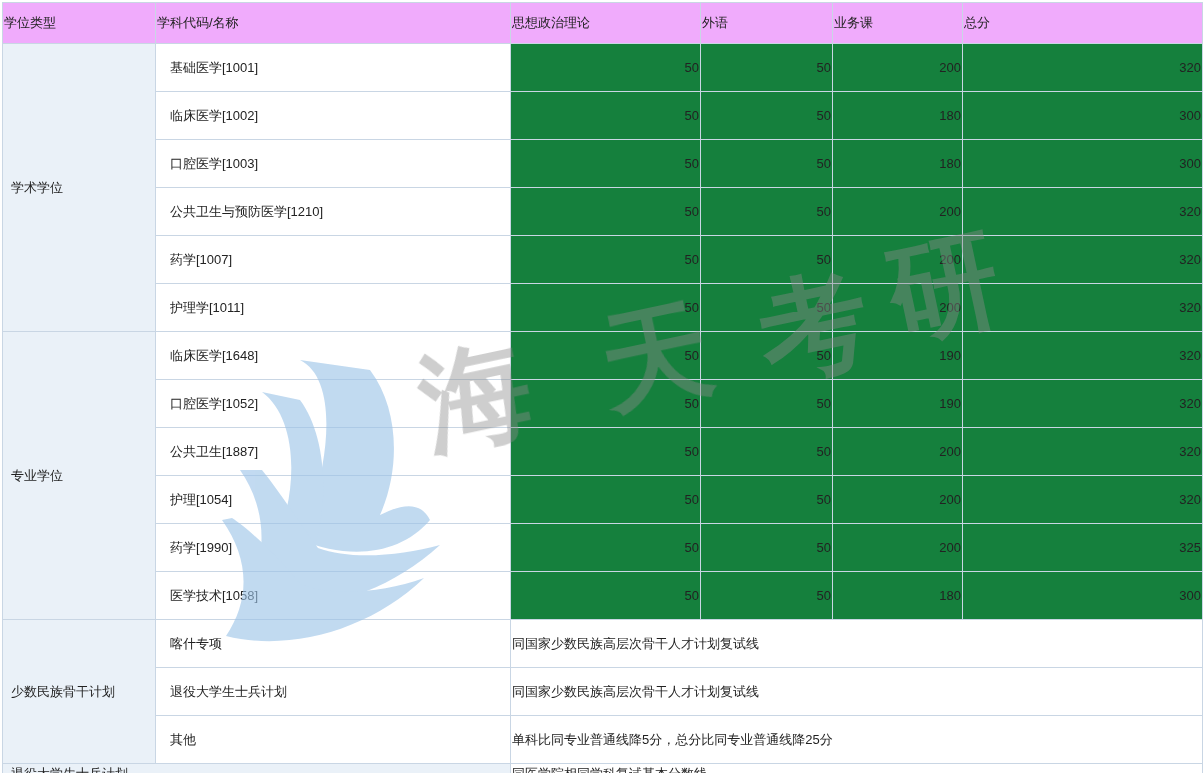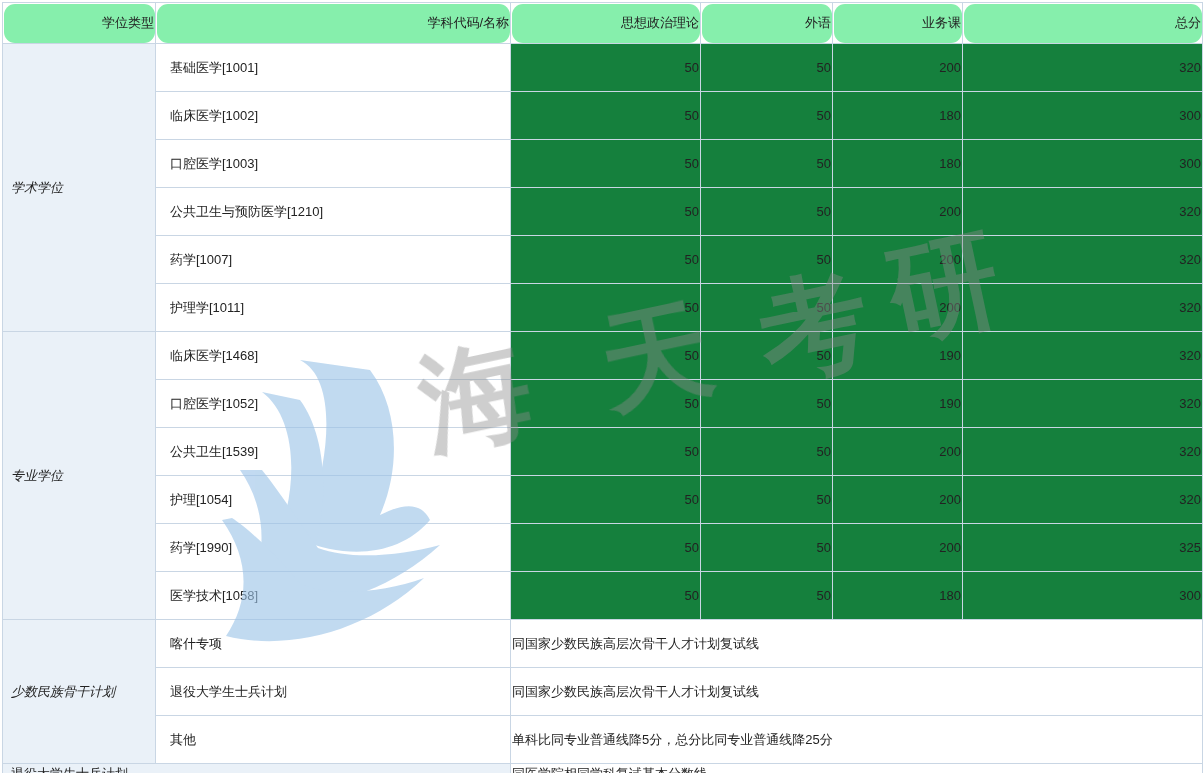--- a/index.html
+++ b/index.html
@@ -38,34 +38,32 @@
     table-layout: fixed;
   }
   table.score-table td, table.score-table th {
     border: 1px solid #c9d6e4;
     font-weight: normal;
     font-size: 13px;
     color: #222;
     background-clip: padding-box;
   }
   thead th {
-    background: #86efac;
+    background: #f0abfc;
     height: 38px;
-    text-align: right;
+    text-align: left;
     font-size: 13.5px;
     color: #1a1a1a;
-    border-radius: 12px;
   }
   td.cat {
     background: #eaf1f8;
     text-align: left;
     padding-left: 8px;
     font-size: 13.5px;
     vertical-align: middle;
-    font-style: italic;
   }
   td.subject {
     text-align: left;
     padding-left: 14px;
     height: 45px;
     font-size: 13.5px;
     background: #ffffff;
   }
   td.num {
     text-align: right;
@@ -183,35 +181,35 @@
       <tr>
         <td class="subject">护理学[1011]</td>
         <td class="num">50</td>
         <td class="num">50</td>
         <td class="num">200</td>
         <td class="num">320</td>
       </tr>
 
       <tr>
         <td class="cat" rowspan="6">专业学位</td>
-        <td class="subject">临床医学[1468]</td>
+        <td class="subject">临床医学[1648]</td>
         <td class="num">50</td>
         <td class="num">50</td>
         <td class="num">190</td>
         <td class="num">320</td>
       </tr>
       <tr>
         <td class="subject">口腔医学[1052]</td>
         <td class="num">50</td>
         <td class="num">50</td>
         <td class="num">190</td>
         <td class="num">320</td>
       </tr>
       <tr>
-        <td class="subject">公共卫生[1539]</td>
+        <td class="subject">公共卫生[1887]</td>
         <td class="num">50</td>
         <td class="num">50</td>
         <td class="num">200</td>
         <td class="num">320</td>
       </tr>
       <tr>
         <td class="subject">护理[1054]</td>
         <td class="num">50</td>
         <td class="num">50</td>
         <td class="num">200</td>

